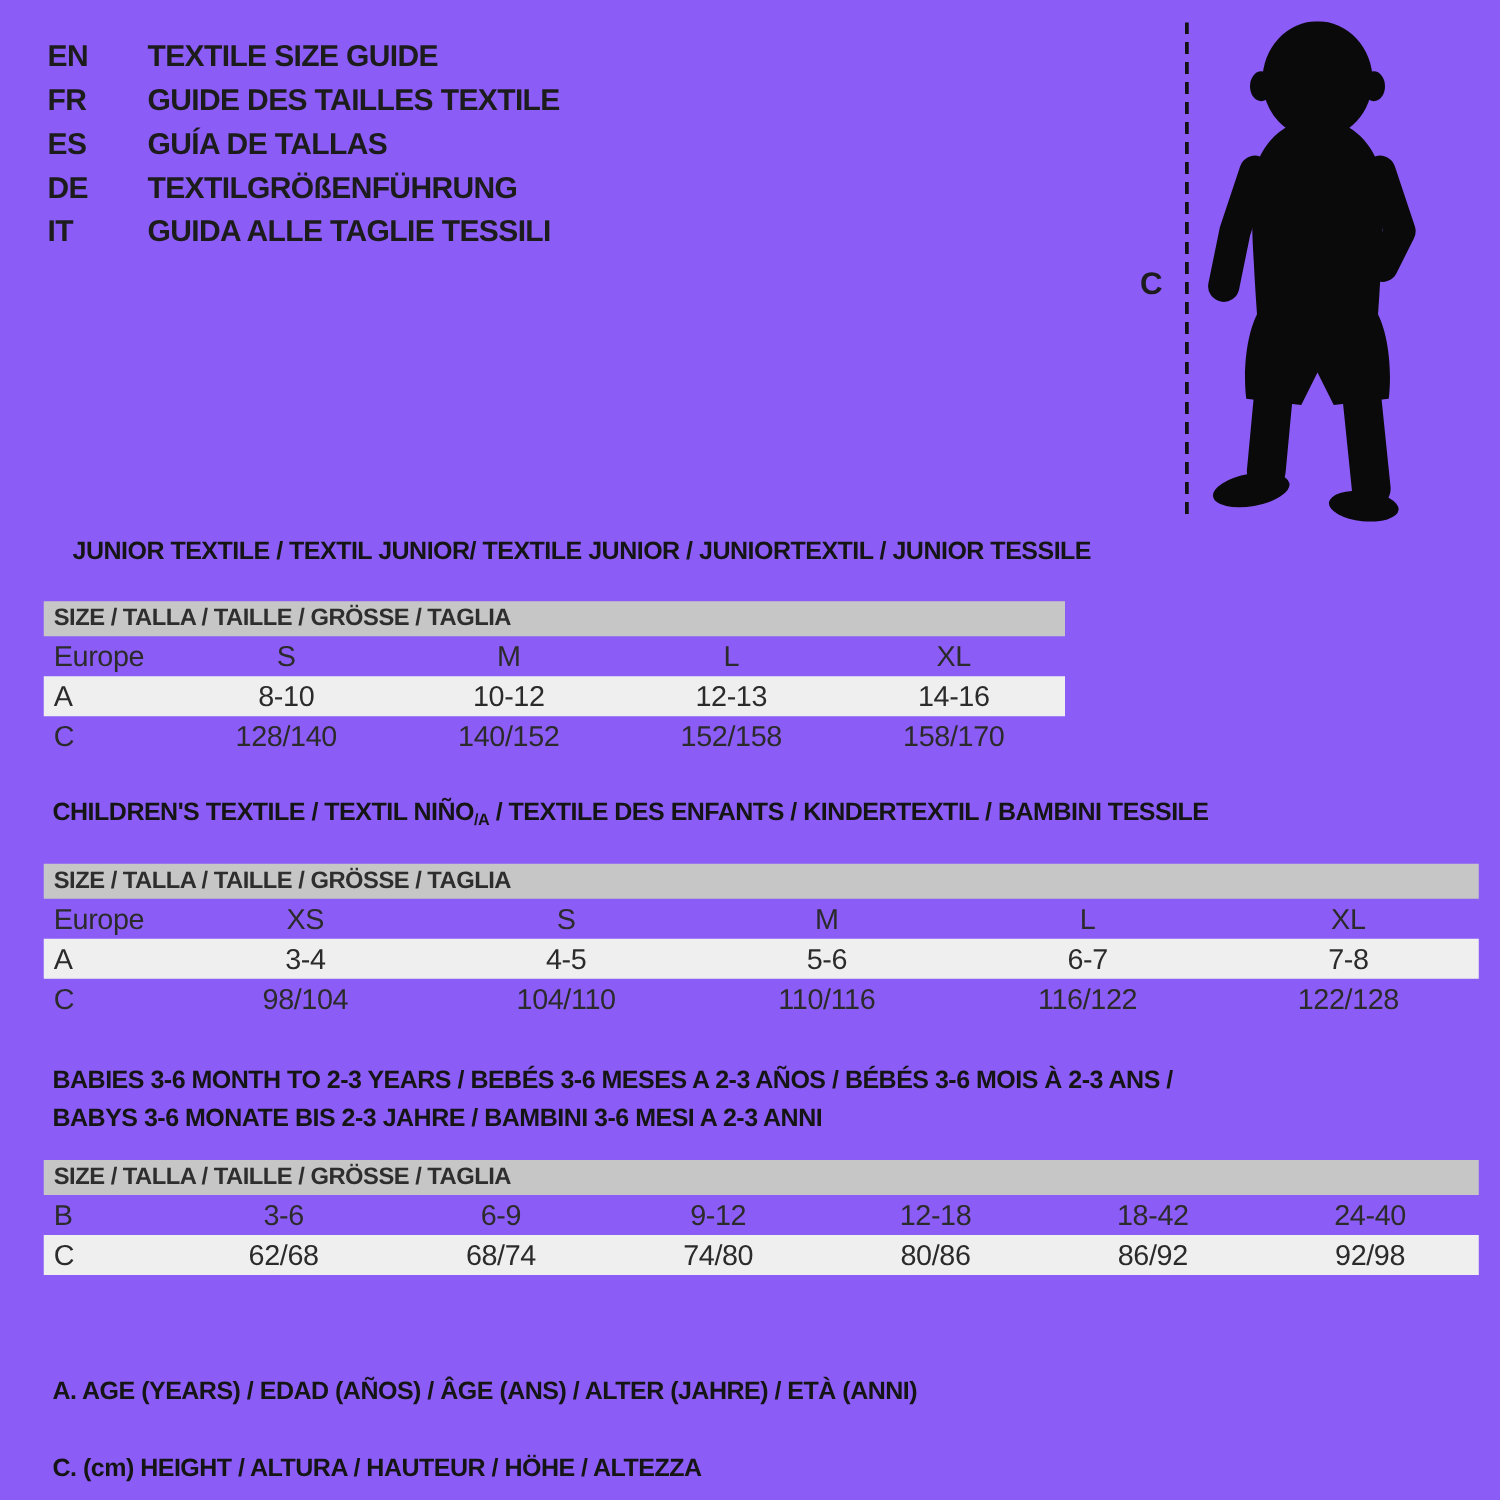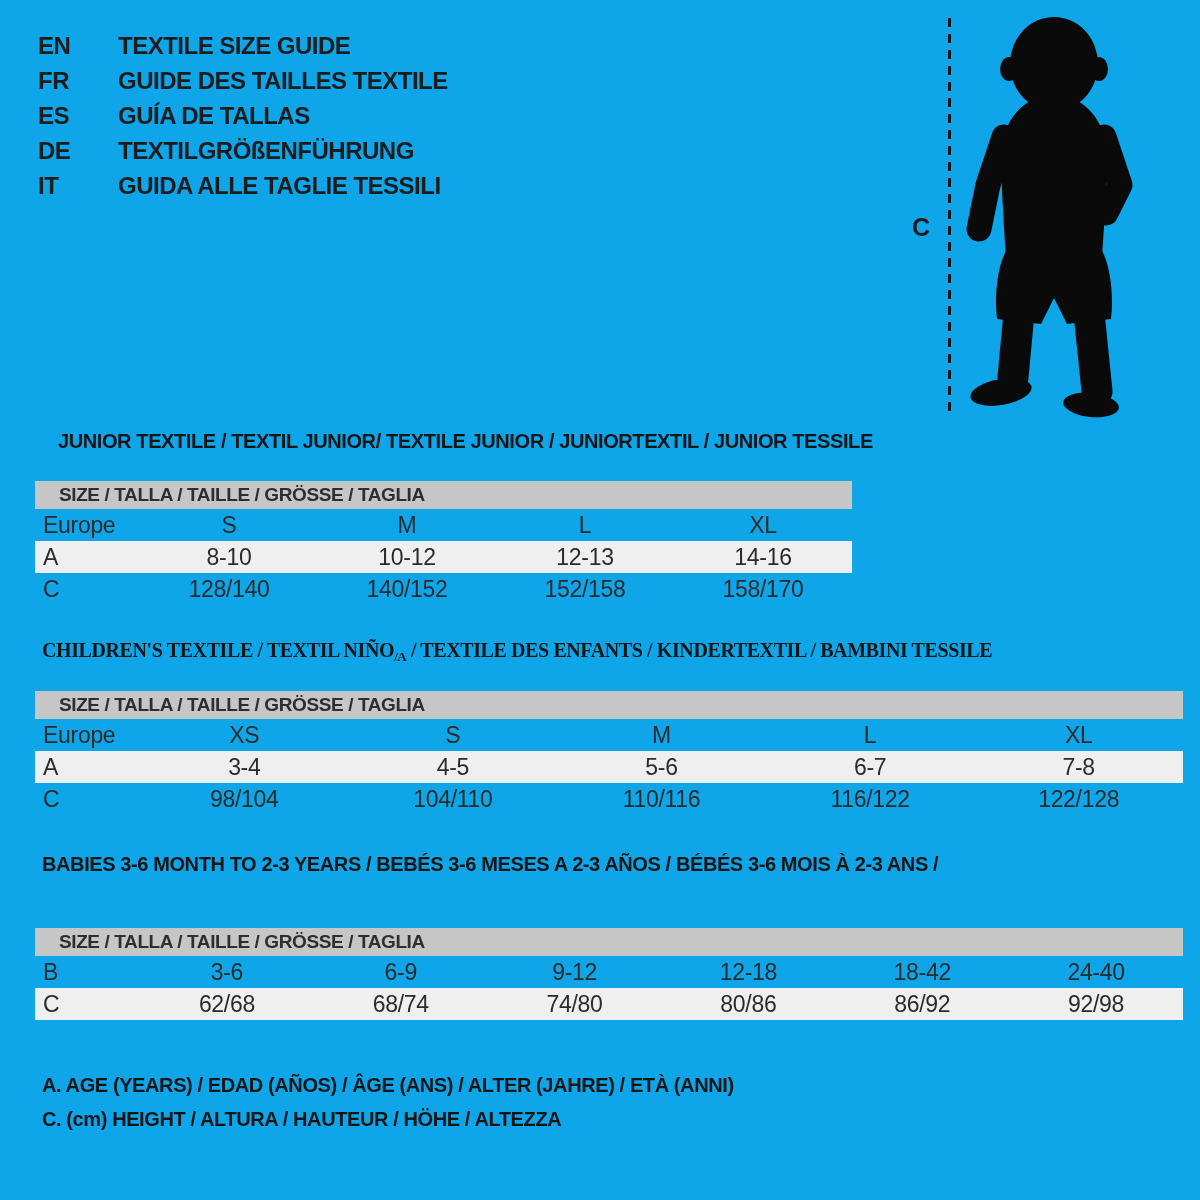--- a/index.html
+++ b/index.html
@@ -1,17 +1,17 @@
 <!DOCTYPE html>
 <html><head>
 <meta charset="utf-8">
 <style>
   html,body{margin:0;padding:0;background:#ffffff;}
   .canvas{
-    position:relative;width:1200px;height:1200px;background:#0ea5e9;
+    position:relative;width:1200px;height:1200px;background:#8b5cf6;
     font-family:"Liberation Sans",sans-serif;color:#1c1c1c;overflow:hidden;
   }
   
   .lang-list{position:absolute;left:38px;top:28px;}
   .lang-row{display:flex;height:35px;align-items:center;font-weight:bold;font-size:24px;letter-spacing:-0.5px;}
   .lang-code{width:80px;}
   .lang-label{white-space:nowrap;text-align:right;}
   
   .measure-line{
     position:absolute;left:948px;top:18px;width:3px;height:398px;
@@ -19,31 +19,31 @@
   }
   .measure-label{position:absolute;left:912px;top:213px;font-weight:bold;font-size:25px;}
   .silhouette{position:absolute;left:966px;top:17px;width:169px;height:401px;}
   
   .section-title{position:absolute;left:42px;font-weight:bold;font-size:20px;letter-spacing:-0.4px;white-space:nowrap;color:#151515;}
   .sub-part{font-size:13px;position:relative;top:4px;}
   
   .size-table{position:absolute;left:35px;}
   .size-header{
     height:28px;background:#c6c6c6;display:flex;align-items:center;
-    padding-left:24px;font-weight:bold;font-size:19px;letter-spacing:-0.4px;color:#2e2e2e;
+    padding-left:8px;font-weight:bold;font-size:19px;letter-spacing:-0.4px;color:#2e2e2e;
   }
   .trow{display:flex;height:32px;align-items:center;font-size:23px;letter-spacing:-0.3px;color:#2b2b2b;}
   .trow.shaded{background:#efefef;}
   .tlabel{width:105px;padding-left:8px;box-sizing:border-box;}
   .tcell{flex:1;text-align:center;}
   
   .title-2line{line-height:31px;}
   
   .legend{position:absolute;left:42px;top:1068px;font-weight:bold;font-size:20px;letter-spacing:-0.4px;line-height:34px;color:#151515;}
-  .legend-line{white-space:nowrap;}
+  .legend-line{white-space:nowrap;margin-top:28px;}
 </style>
 </head>
 <body>
 
 <div class="canvas">
 
   <div class="lang-list">
     <div class="lang-row">
       <span class="lang-code">EN</span>
       <span class="lang-label">TEXTILE SIZE GUIDE</span>
@@ -109,21 +109,21 @@
     </div>
     <div class="trow">
       <div class="tlabel">C</div>
       <div class="tcell">128/140</div>
       <div class="tcell">140/152</div>
       <div class="tcell">152/158</div>
       <div class="tcell">158/170</div>
     </div>
   </div>
 
-  <div class="section-title" style="top:639px;font-family:Liberation Serif, serif;"><span>CHILDREN'S TEXTILE / TEXTIL NIÑO</span><span class="sub-part">/A</span><span> / TEXTILE DES ENFANTS / KINDERTEXTIL / BAMBINI TESSILE</span></div>
+  <div class="section-title" style="top:639px;"><span>CHILDREN'S TEXTILE / TEXTIL NIÑO</span><span class="sub-part">/A</span><span> / TEXTILE DES ENFANTS / KINDERTEXTIL / BAMBINI TESSILE</span></div>
   <div class="size-table" style="top:691px;width:1148px;">
     <div class="size-header">SIZE / TALLA / TAILLE / GRÖSSE / TAGLIA</div>
     <div class="trow">
       <div class="tlabel">Europe</div>
       <div class="tcell">XS</div>
       <div class="tcell">S</div>
       <div class="tcell">M</div>
       <div class="tcell">L</div>
       <div class="tcell">XL</div>
     </div>
@@ -140,20 +140,21 @@
       <div class="tcell">98/104</div>
       <div class="tcell">104/110</div>
       <div class="tcell">110/116</div>
       <div class="tcell">116/122</div>
       <div class="tcell">122/128</div>
     </div>
   </div>
 
   <div class="section-title title-2line" style="top:849px;">
     <div>BABIES 3-6 MONTH TO 2-3 YEARS / BEBÉS 3-6 MESES A 2-3 AÑOS / BÉBÉS 3-6 MOIS À 2-3 ANS /</div>
+    <div>BABYS 3-6 MONATE BIS 2-3 JAHRE / BAMBINI 3-6 MESI A 2-3 ANNI</div>
   </div>
   <div class="size-table" style="top:928px;width:1148px;">
     <div class="size-header">SIZE / TALLA / TAILLE / GRÖSSE / TAGLIA</div>
     <div class="trow">
       <div class="tlabel">B</div>
       <div class="tcell">3-6</div>
       <div class="tcell">6-9</div>
       <div class="tcell">9-12</div>
       <div class="tcell">12-18</div>
       <div class="tcell">18-42</div>

